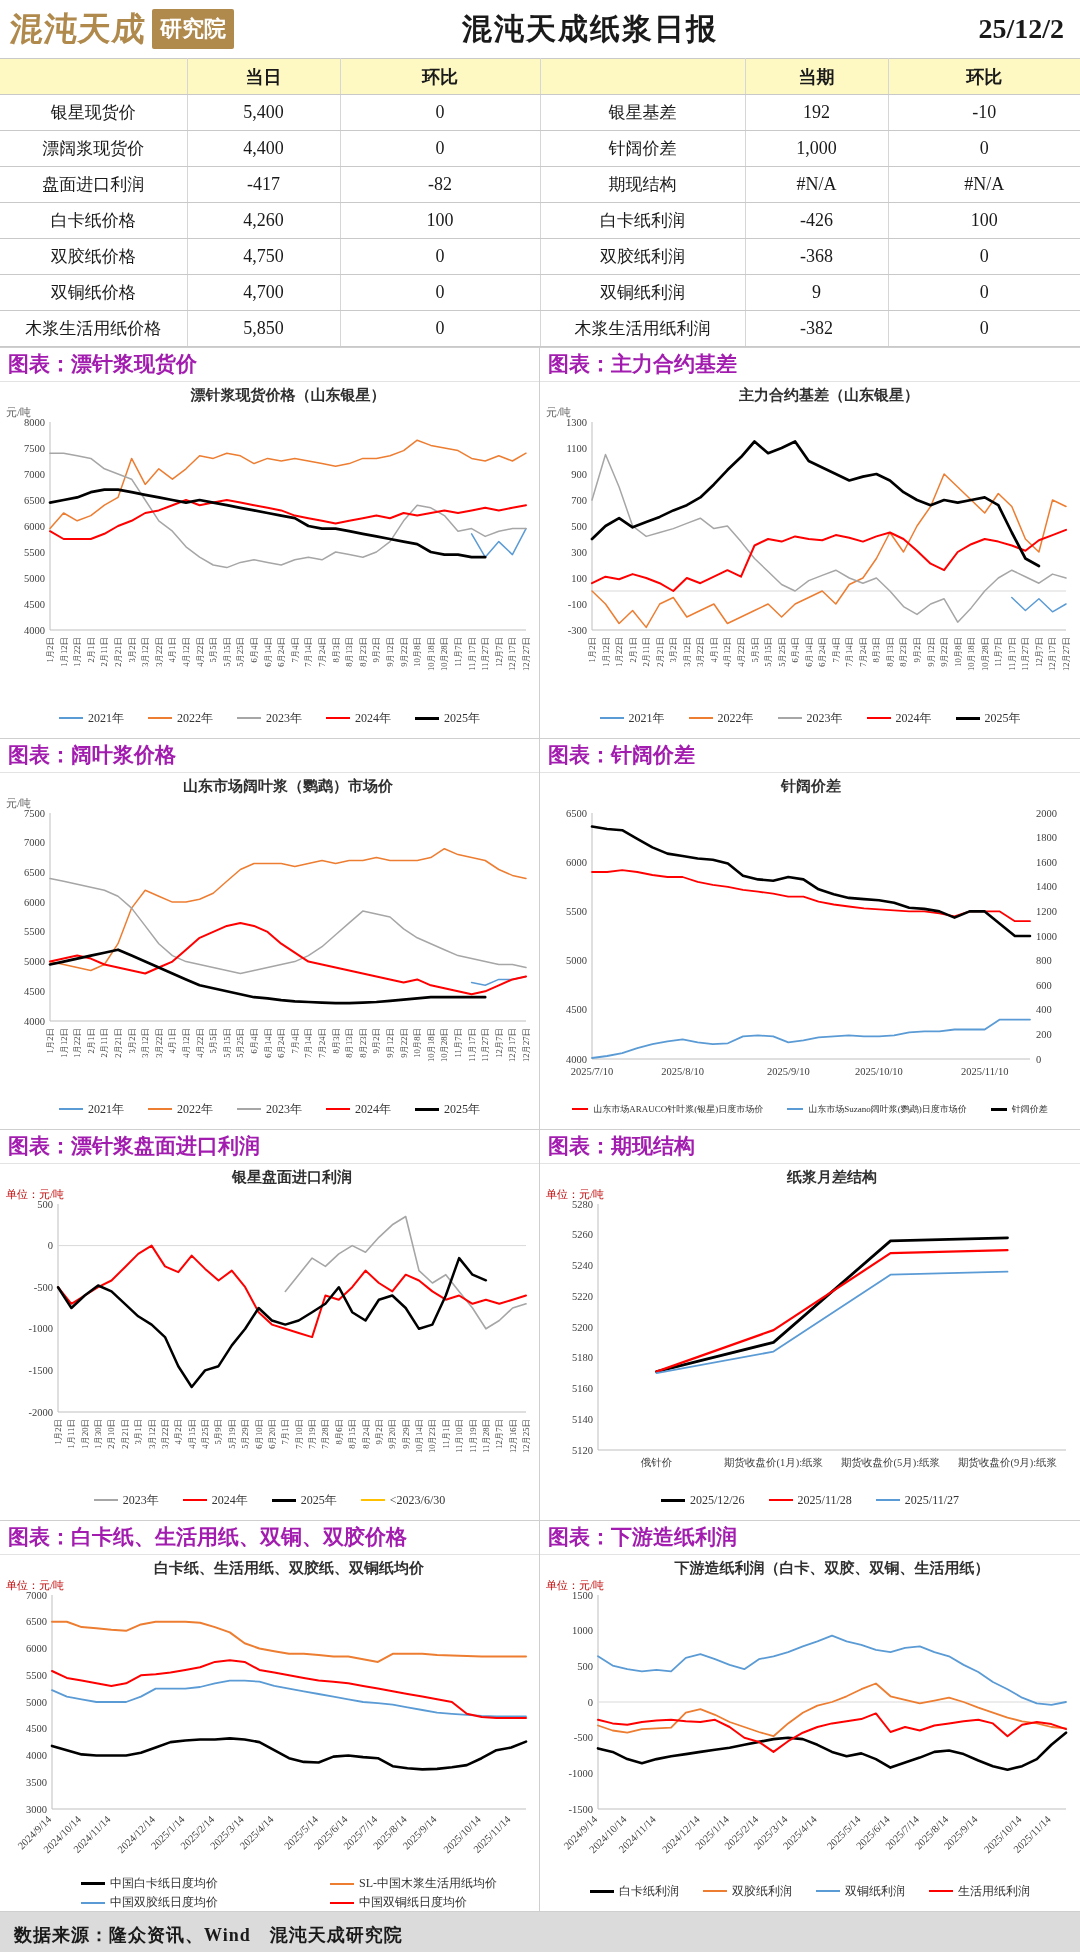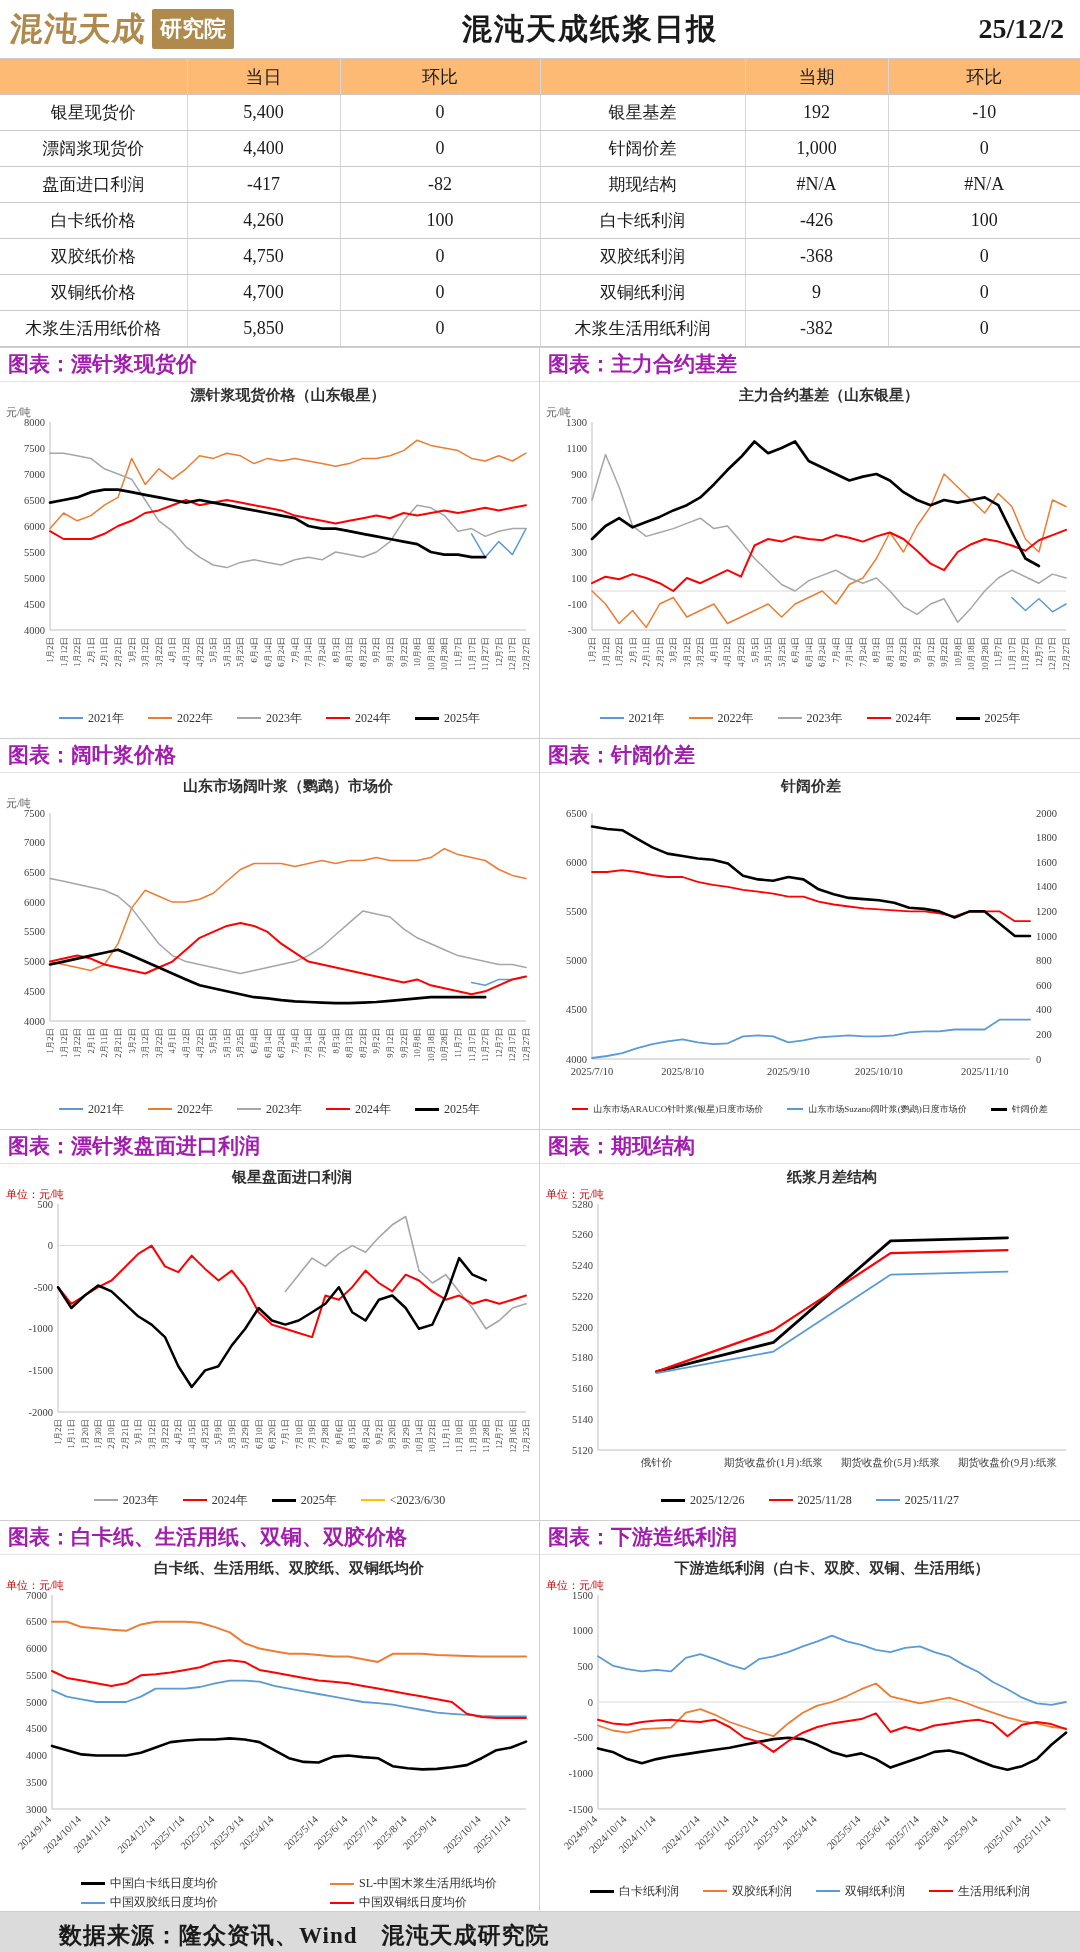--- a/index.html
+++ b/index.html
@@ -12,21 +12,21 @@
   .logo-script{color:#b08a4d;font-weight:bold;font-size:33px;letter-spacing:1px;transform:skewX(-4deg);}
   .logo-seal{display:inline-block;margin-left:6px;background:#b08a4d;color:#fff;font-weight:bold;
              font-size:22px;line-height:40px;padding:0 8px;border-radius:2px;}
   .rtitle{flex:1;text-align:center;font-size:30px;font-weight:bold;letter-spacing:2px;}
   .rdate{width:200px;text-align:right;padding-right:16px;font-size:28px;font-weight:bold;box-sizing:border-box;}
 
   
   table.summary{width:1080px;border-collapse:collapse;table-layout:fixed;}
   table.summary th,table.summary td{height:35px;text-align:center;font-size:18px;
       border:1px solid #c9c9c9;border-left:none;border-right:1px solid #d6d6d6;padding:0;}
-  table.summary th{background:#fdba74;font-weight:normal;}
+  table.summary th{background:#fef9c3;font-weight:bold;}
   table.summary td.label{font-size:17px;}
   table.summary tr>*:last-child{border-right:none;}
 
   
   #charts-grid{display:grid;grid-template-columns:540px 540px;border-top:1px solid #cfcfcf;}
   .chart-section{border-bottom:1px solid #cfcfcf;}
   .chart-section:nth-child(odd){border-right:1px solid #cfcfcf;}
   .section-title{height:33px;line-height:33px;padding-left:8px;font-size:21px;font-weight:bold;
       color:#a21caf;border-bottom:1px solid #e3e3e3;background:#fff;}
   .chart-box{height:356px;position:relative;background:#fff;}
@@ -35,21 +35,21 @@
   .legend{display:flex;justify-content:center;align-items:center;gap:24px;height:40px;
       font-size:12px;color:#333;flex-wrap:nowrap;}
   .legend--small{gap:24px;font-size:9px;}
   .legend--grid{flex-wrap:wrap;gap:2px 1px;height:44px;align-content:center;}
   .legend--grid .legend-item{width:46%;justify-content:flex-start;padding-left:60px;box-sizing:border-box;}
   .legend-item{display:flex;align-items:center;gap:5px;white-space:nowrap;}
   .swatch{display:inline-block;width:24px;height:0;}
   .legend--small .swatch{width:16px;}
 
   footer{height:46px;background:#dbdbdb;display:flex;align-items:center;}
-  footer span{font-size:23px;font-weight:bold;padding-left:14px;letter-spacing:1px;margin-left:45px;}
+  footer span{font-size:18px;font-weight:bold;padding-left:14px;letter-spacing:1px;}
 </style>
 </head>
 <body>
 
 <div id="page">
   <header>
     <div class="logo">
       <span class="logo-script">混沌天成</span>
       <span class="logo-seal">研究院</span>
     </div>

